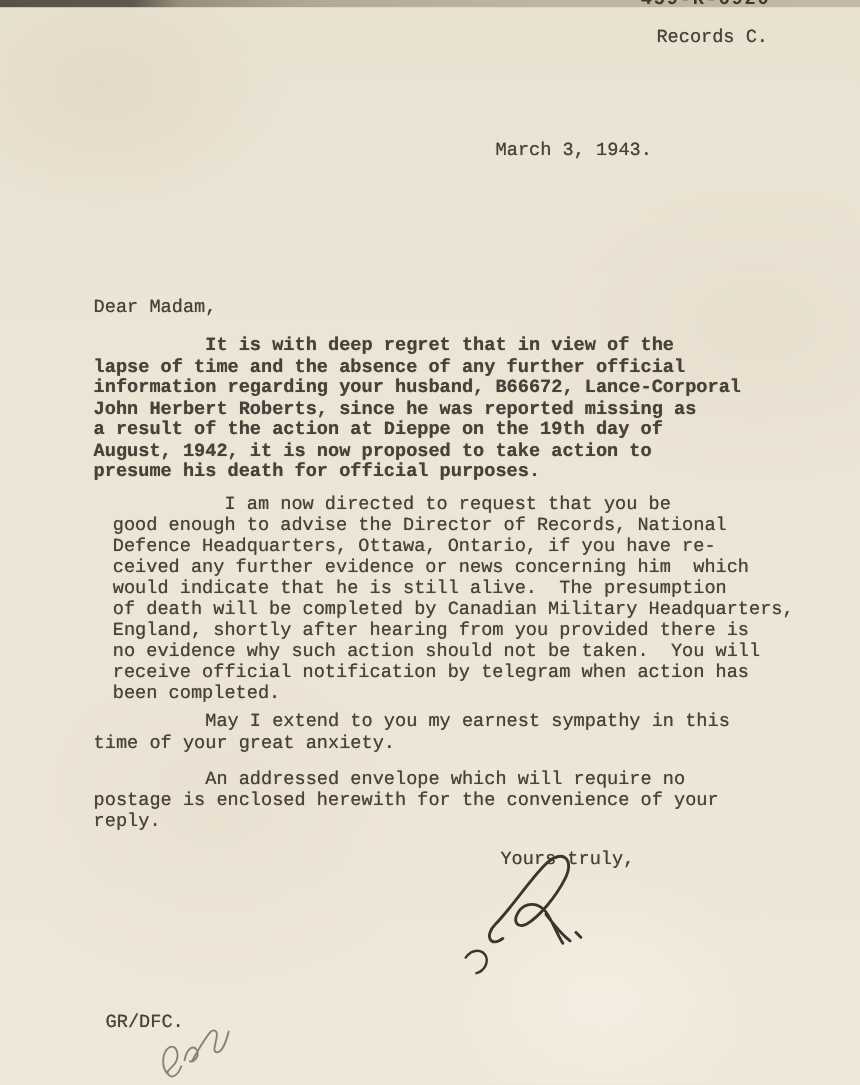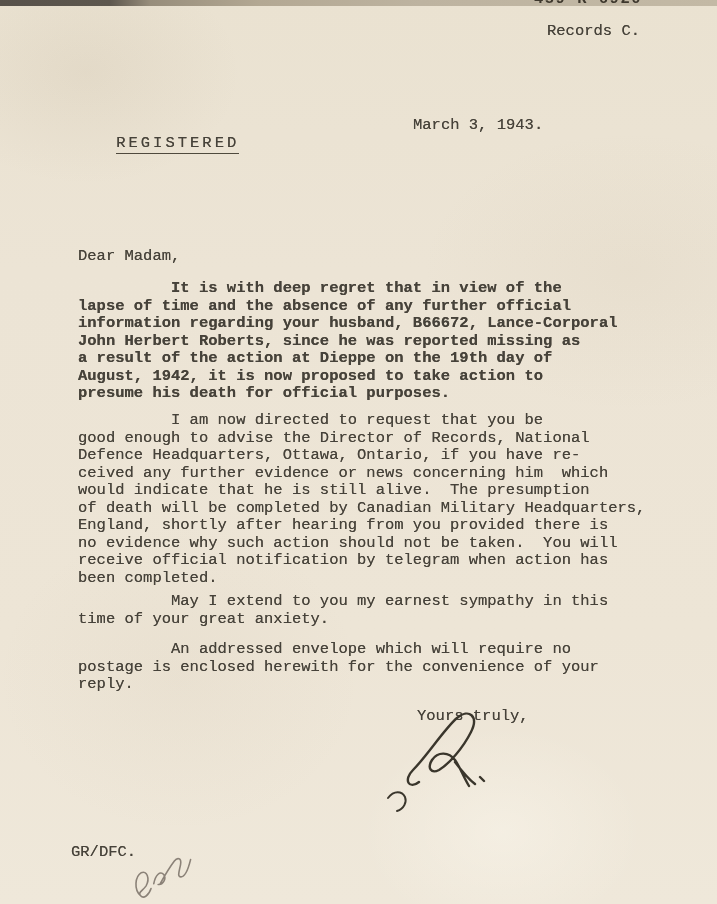--- a/index.html
+++ b/index.html
@@ -46,37 +46,34 @@
 <body>
 
 <div class="page">
 
   <div class="scan-edge">
     <span class="file-ref">459-R-6920</span>
   </div>
 
   <div class="txt" style="left:547px;top:23px;">Records C.</div>
 
-  <div class="txt" style="left:79px;top:117px;">
-    <span class="registered">REGISTERED</span>
-  </div>
   <div class="txt" style="left:413px;top:117px;">March 3, 1943.</div>
 
 
   <div class="txt" style="left:78px;top:248px;">Dear Madam,</div>
 
   <div class="txt" style="left:78px;top:280px;font-weight:bold;">          It is with deep regret that in view of the
 lapse of time and the absence of any further official
 information regarding your husband, B66672, Lance-Corporal
 John Herbert Roberts, since he was reported missing as
 a result of the action at Dieppe on the 19th day of
 August, 1942, it is now proposed to take action to
 presume his death for official purposes.</div>
 
-  <div class="txt" style="left:78px;top:412px;">          I am now directed to request that you be
+  <div class="txt" style="left:94px;top:412px;">          I am now directed to request that you be
 good enough to advise the Director of Records, National
 Defence Headquarters, Ottawa, Ontario, if you have re-
 ceived any further evidence or news concerning him  which
 would indicate that he is still alive.  The presumption
 of death will be completed by Canadian Military Headquarters,
 England, shortly after hearing from you provided there is
 no evidence why such action should not be taken.  You will
 receive official notification by telegram when action has
 been completed.</div>
 
@@ -93,21 +90,21 @@
     <path class="ink" stroke-width="2.4" d="M14,70 C4,78 -2,68 8,58 C22,44 40,16 52,6 C64,-4 74,4 66,20
          C58,36 44,52 34,58 C26,62 22,56 27,48 C33,39 44,40 50,48
          C55,55 58,64 64,74 M50,50 C56,58 62,66 70,72 M75,65 l4,4"></path>
   </svg>
 
 
   <svg style="left:386px;top:790px;" width="30" height="26" viewBox="0 0 30 26">
     <path class="ink" stroke-width="2" d="M2,8 C8,0 16,1 19,7 C21,12 18,19 11,21"></path>
   </svg>
 
-  <div class="txt" style="left:71px;top:844px;">GR/DFC.</div>
+  <div class="txt" style="left:88px;top:844px;">GR/DFC.</div>
 
   <svg style="left:128px;top:852px;transform:rotate(-16deg);" width="90" height="45" viewBox="0 0 90 45">
     <path class="pencil" stroke-width="1.6" d="M8,34 C3,26 8,14 15,12 C21,11 22,20 16,26 C11,30 6,30 8,34 C10,38 16,36 20,30
          M24,26 C28,18 34,15 36,20 C38,25 32,30 28,28
          M30,28 C36,22 42,16 50,10 C54,7 58,9 55,15 C52,21 48,26 52,27 C56,28 62,20 66,13"></path>
   </svg>
 
 </div>
 
 </body></html>

